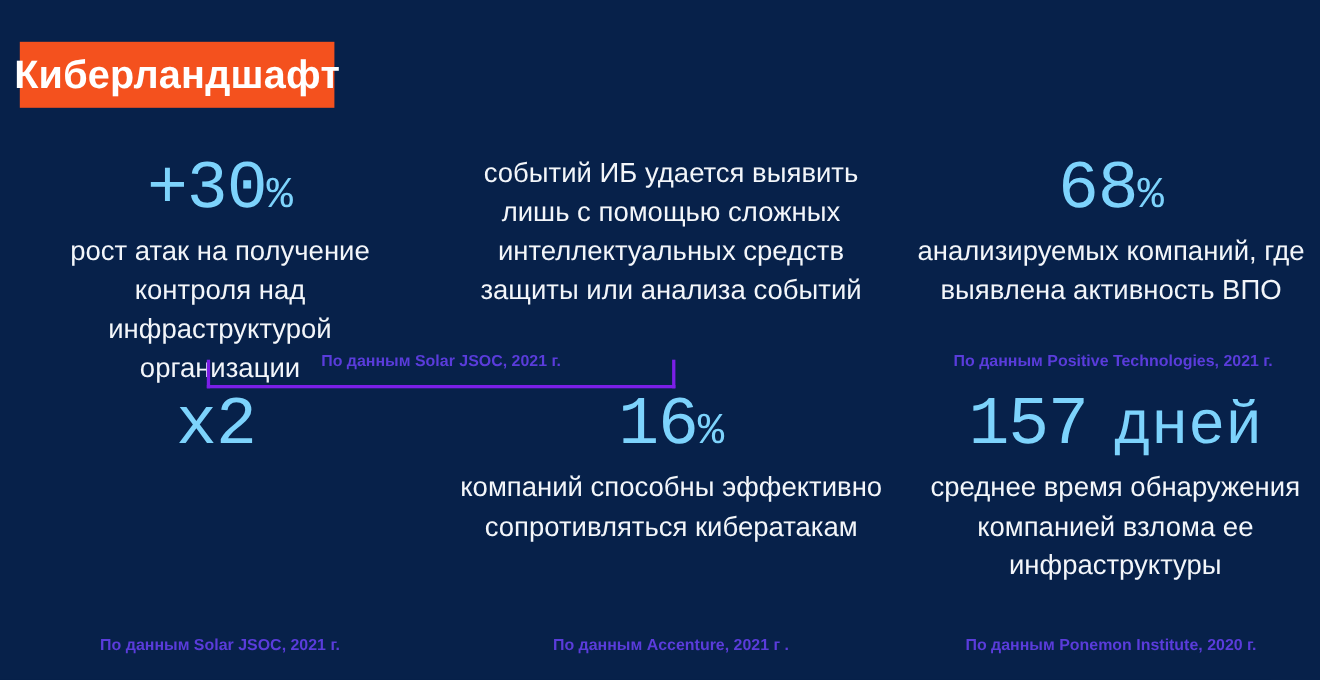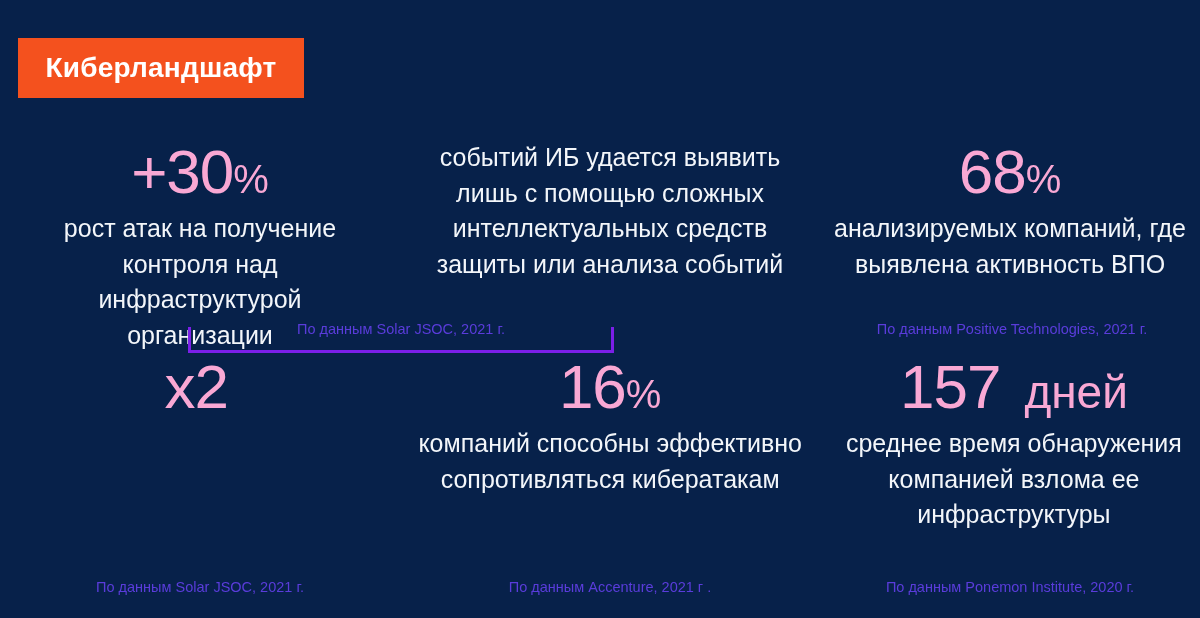--- a/index.html
+++ b/index.html
@@ -28,21 +28,21 @@
     top: 38px;
     width: 286px;
     height: 60px;
     background: #F4511E;
     display: flex;
     align-items: center;
     justify-content: center;
   }
   .title-box .title-text {
     color: #FFFFFF;
-    font-size: 28px;
+    font-size: 36px;
     font-weight: 700;
     letter-spacing: 0.2px;
     line-height: 1;
     white-space: nowrap;
   }
 
   
   .grid {
     position: absolute;
     left: 0;
@@ -63,51 +63,52 @@
     align-items: center;
     text-align: center;
   }
 
   
   .col-1 { width: 400px; padding: 0 26px; }
   .col-2 { width: 420px; padding: 0 8px; }
   .col-3 { width: 380px; padding: 0 8px; }
 
   .stat-number {
-    color: #f9a8d4;
+    color: #7dd3fc;
     font-size: 62px;
     font-weight: 400;
     line-height: 1.02;
     letter-spacing: -1px;
     white-space: nowrap;
     margin-bottom: 8px;
+    font-family: Liberation Mono, monospace;
   }
   .stat-number .unit-pct {
     font-size: 40px;
     letter-spacing: 0;
   }
   .stat-number .unit-word {
-    font-size: 46px;
+    font-size: 56px;
     letter-spacing: 0;
     margin-left: 24px;
   }
 
   .stat-desc {
     color: #F3F6FA;
     font-size: 25px;
     font-weight: 400;
     line-height: 1.42;
     max-width: 100%;
   }
 
   
   .source {
     color: #5A3CDB;
     font-size: 14.5px;
-    font-weight: 400;
+    font-weight: 700;
     line-height: 1.2;
     white-space: nowrap;
   }
 
   .source-top-right {
     position: absolute;
     left: 832px;
     top: 321px;
     width: 360px;
     text-align: center;

